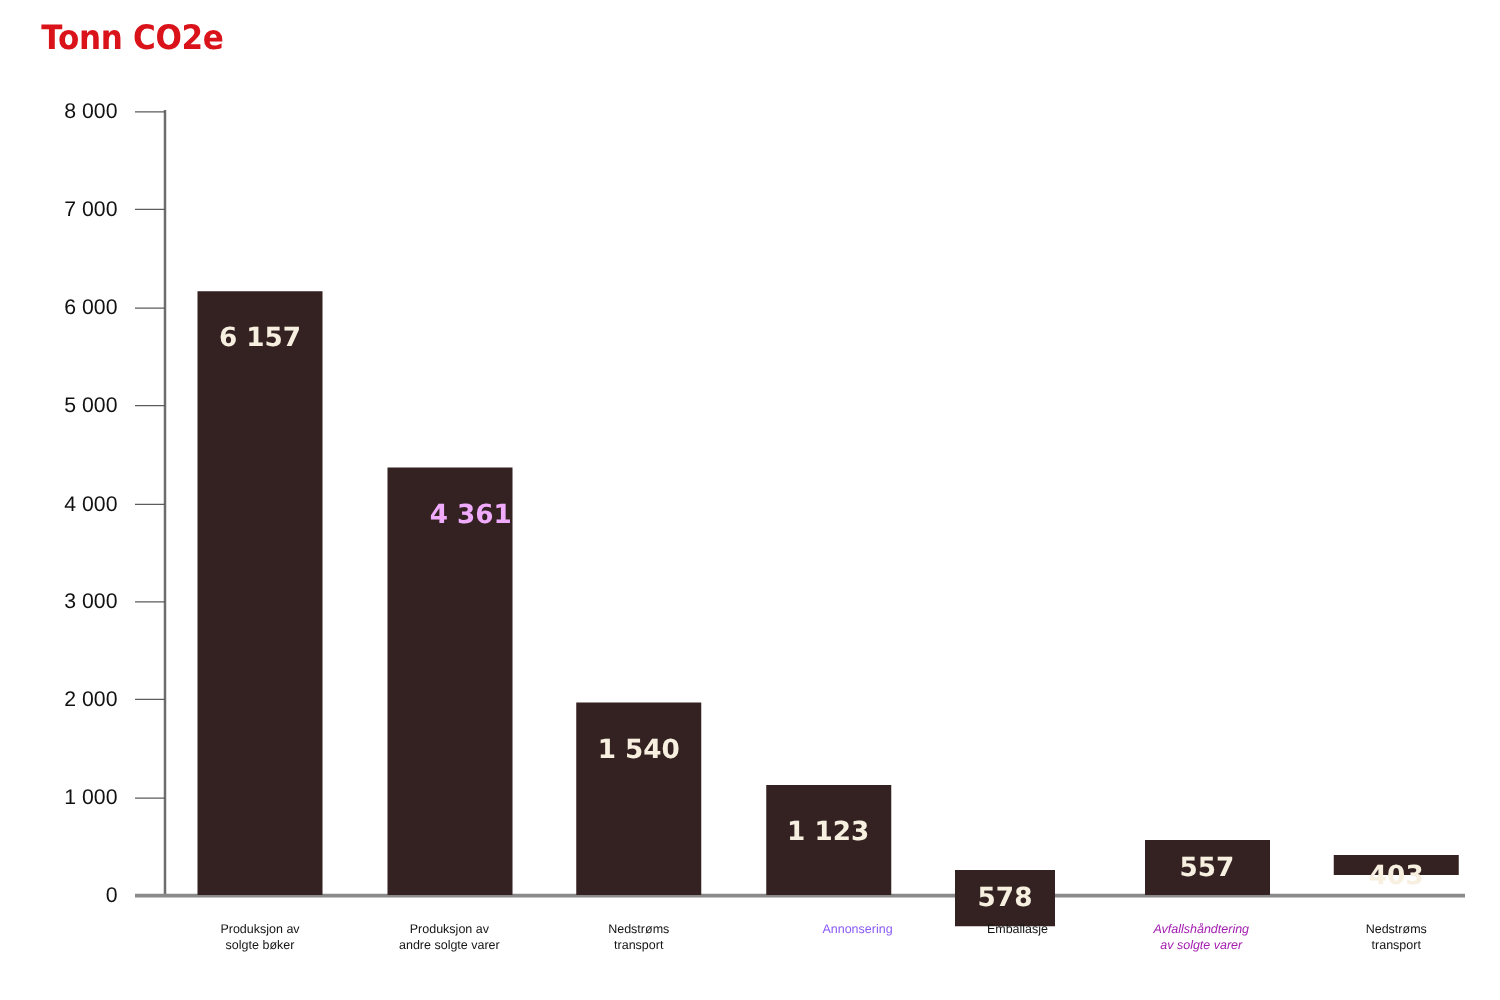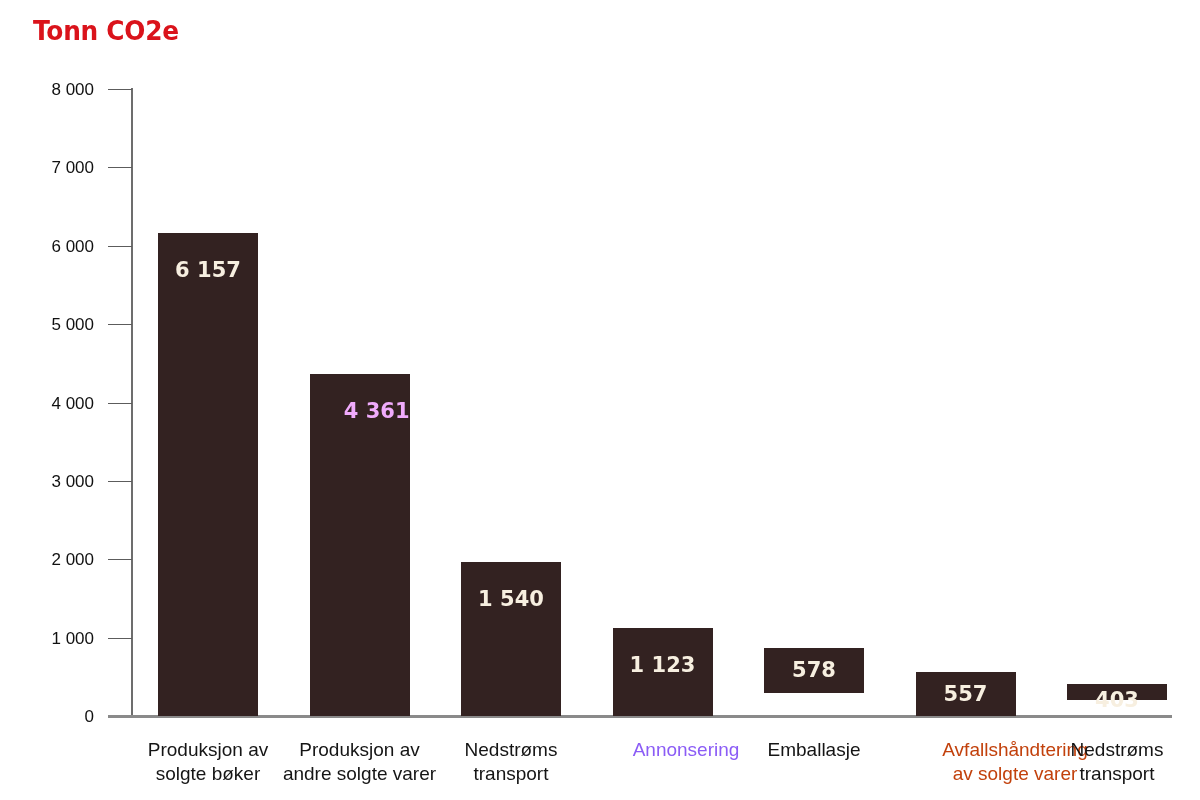--- a/index.html
+++ b/index.html
@@ -106,21 +106,21 @@
     line-height: 1;
     top: 27px;
     white-space: nowrap;
   }
 
   
   .cat-label {
     position: absolute;
     top: 738px;
     text-align: center;
-    font-size: 19px;
+    font-size: 10px;
     color: #151515;
     line-height: 1.28;
     white-space: pre-line;
   }
 </style>
 </head>
 <body>
 
 <div id="chart-root">
 
@@ -159,40 +159,40 @@
         </div>
         <div class="bar" style="left: 309.5px; width: 100px; height: 341.793px; top: 374.207px; background: rgb(51, 34, 33);">
           <div class="bar-value" style="color: #f0abfc; text-align: right;">4 361</div>
         </div>
         <div class="bar" style="left: 461px; width: 100px; height: 153.85px; top: 562.15px; background: rgb(51, 34, 33);">
           <div class="bar-value" style="color: rgb(247, 239, 224);">1 540</div>
         </div>
         <div class="bar" style="left: 612.5px; width: 100px; height: 88.0151px; top: 627.985px; background: rgb(51, 34, 33);">
           <div class="bar-value" style="color: rgb(247, 239, 224);">1 123</div>
         </div>
-        <div class="bar" style="left: 764px; width: 100px; height: 45.3008px; top: 648px; background: rgb(51, 34, 33);">
+        <div class="bar" style="left: 764px; width: 80px; height: 45.3008px; top: 696px; background: rgb(51, 34, 33);">
           <div class="bar-value" style="color: rgb(247, 239, 224); top: 12.1504px;">578</div>
         </div>
         <div class="bar" style="left: 915.5px; width: 100px; height: 43.6549px; top: 672.345px; background: rgb(51, 34, 33);">
           <div class="bar-value" style="color: rgb(247, 239, 224); top: 11.3274px;">557</div>
         </div>
         <div class="bar" style="left: 1067px; width: 100px; height: 16px; top: 684.415px; background: rgb(51, 34, 33);">
           <div class="bar-value" style="color: rgb(247, 239, 224); top: 5.29256px;">403</div>
         </div>
       </div>
 
     <div id="cats-layer">
         <div class="cat-label" style="left: 113px; width: 190px; color: rgb(21, 21, 21);">Produksjon av
 solgte bøker</div>
         <div class="cat-label" style="left: 264.5px; width: 190px; color: rgb(21, 21, 21);">Produksjon av
 andre solgte varer</div>
         <div class="cat-label" style="left: 416px; width: 190px; color: rgb(21, 21, 21);">Nedstrøms
 transport</div>
         <div class="cat-label" style="left: 591px; width: 190px; color: #8b5cf6;">Annonsering</div>
         <div class="cat-label" style="left: 719px; width: 190px; color: rgb(21, 21, 21);">Emballasje</div>
-        <div class="cat-label" style="left: 920px; width: 190px; color: #c2410c;">Avfallshåndtering
+        <div class="cat-label" style="left: 866px; width: 190px; color: #a21caf; font-style: italic;">Avfallshåndtering
 av solgte varer</div>
         <div class="cat-label" style="left: 1022px; width: 190px; color: rgb(21, 21, 21);">Nedstrøms
 transport</div>
       </div>
 
   </div>
 </div>
 
 </body></html>

